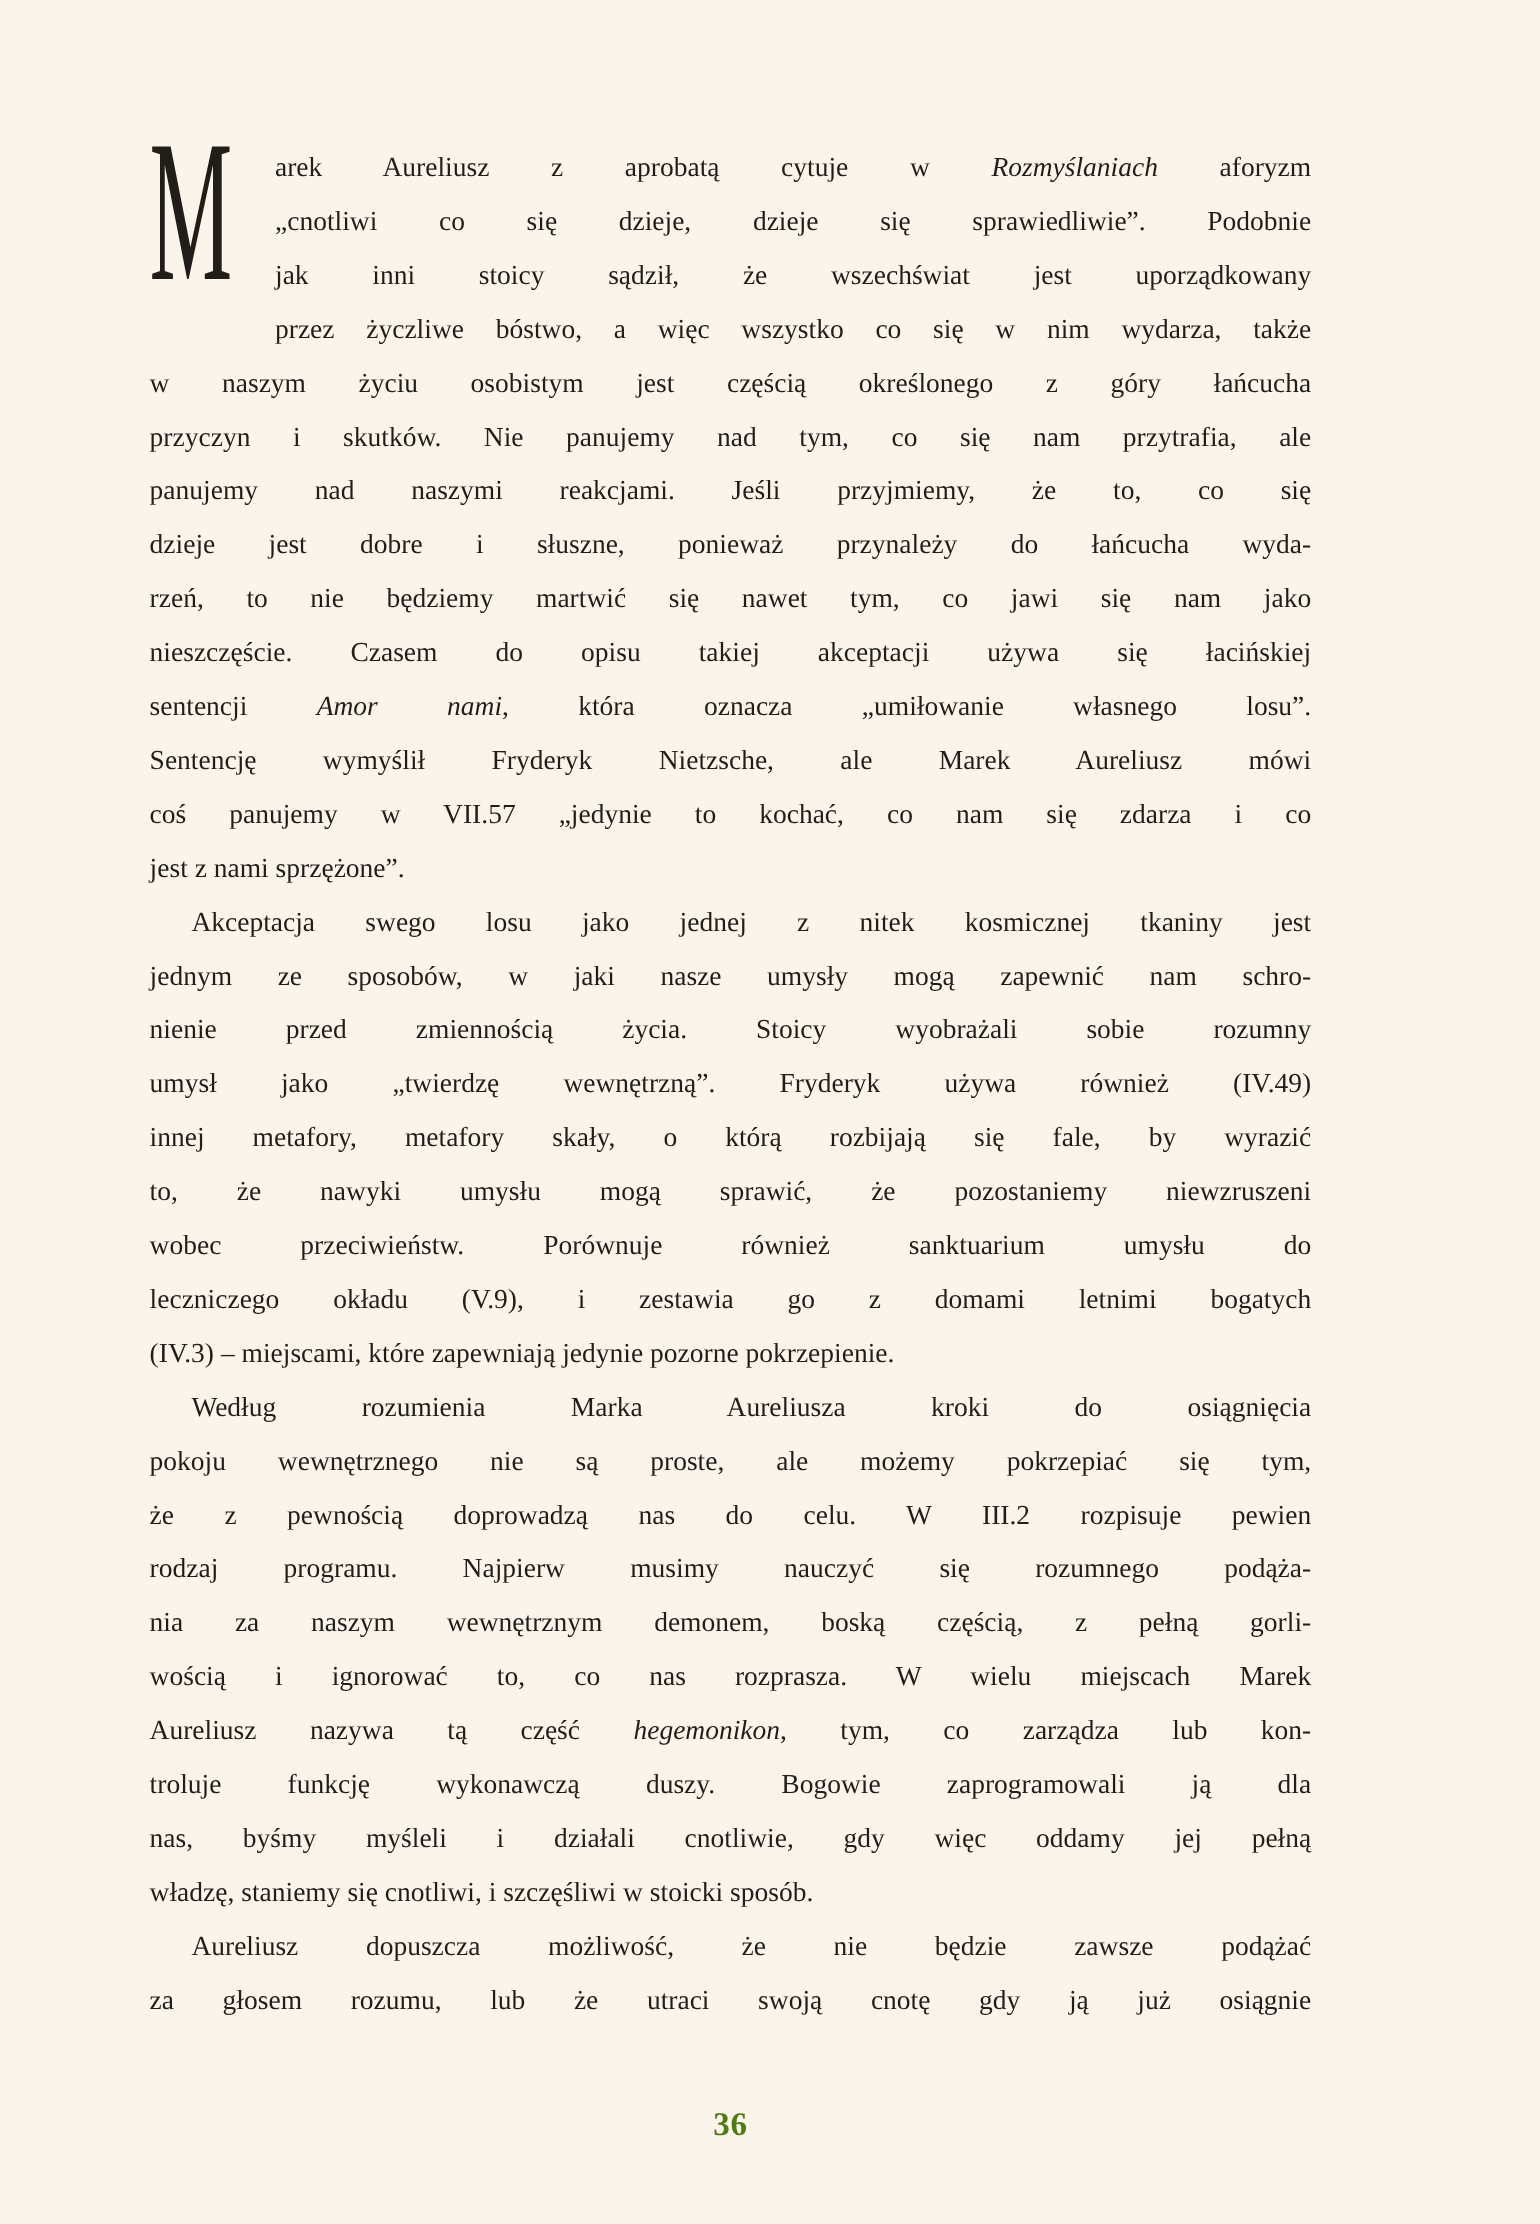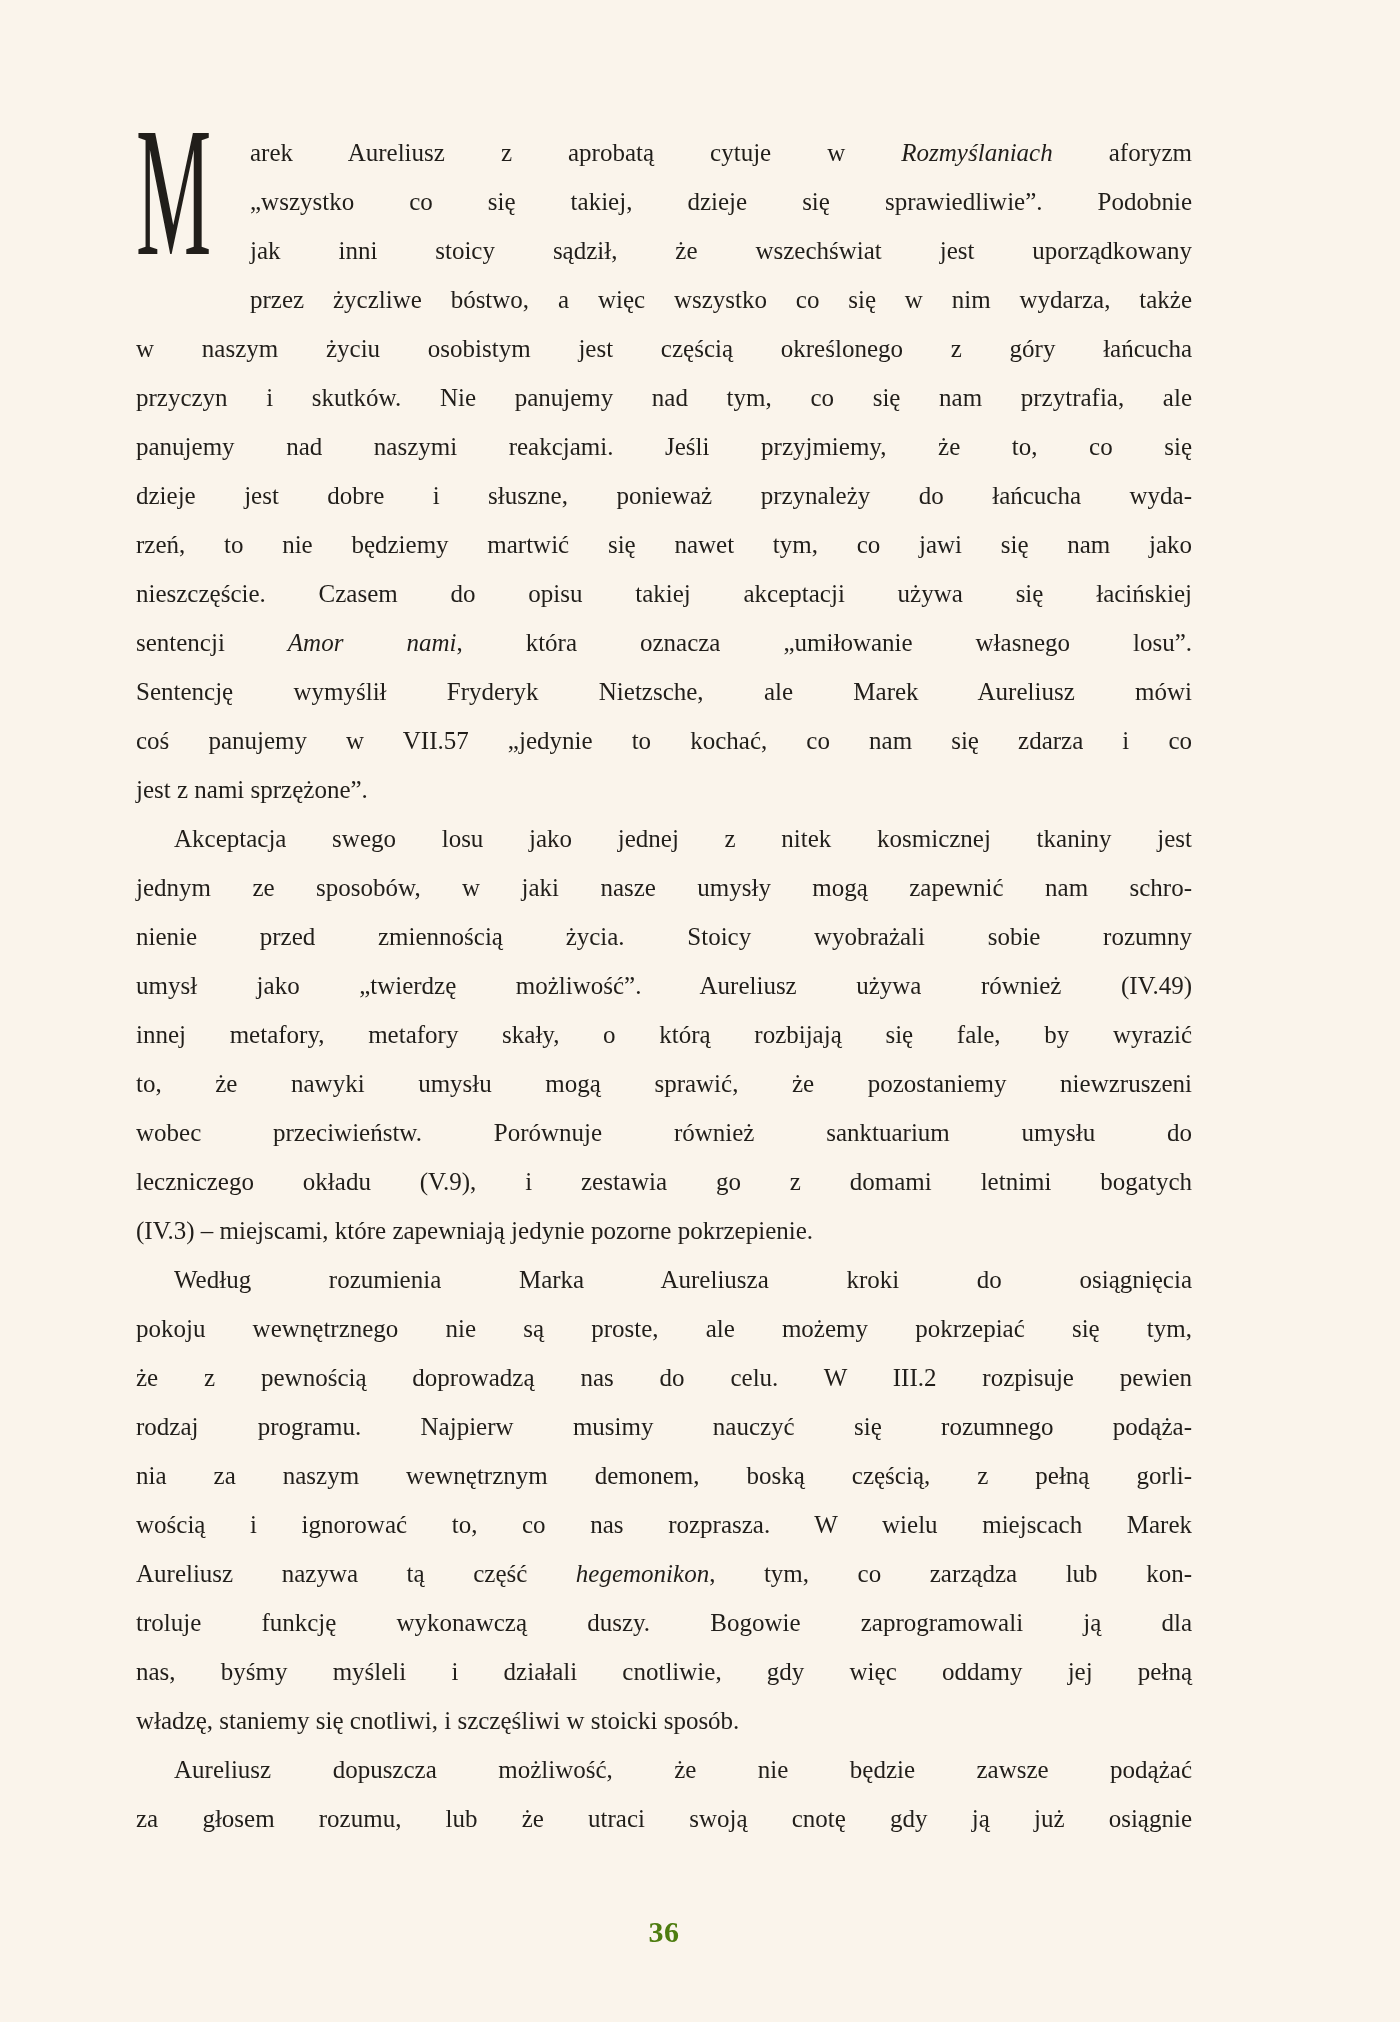--- a/index.html
+++ b/index.html
@@ -72,39 +72,39 @@
 </head>
 <body>
 
 <div class="page">
   <main class="text-block">
       <div class="paragraph">
         <div class="dropcap">
           <span>M</span>
         </div>
         <div class="line">arek Aureliusz z aprobatą cytuje w <span class="italic">Rozmyślaniach</span> aforyzm</div>
-        <div class="line">„wszystko co się takiej, dzieje się sprawiedliwie”. Podobnie</div>
+        <div class="line">„cnotliwi co się dzieje, dzieje się sprawiedliwie”. Podobnie</div>
         <div class="line">jak inni stoicy sądził, że wszechświat jest uporządkowany</div>
         <div class="line">przez życzliwe bóstwo, a więc wszystko co się w nim wydarza, także</div>
         <div class="line">w naszym życiu osobistym jest częścią określonego z góry łańcucha</div>
         <div class="line">przyczyn i skutków. Nie panujemy nad tym, co się nam przytrafia, ale</div>
         <div class="line">panujemy nad naszymi reakcjami. Jeśli przyjmiemy, że to, co się</div>
         <div class="line">dzieje jest dobre i słuszne, ponieważ przynależy do łańcucha wyda-</div>
         <div class="line">rzeń, to nie będziemy martwić się nawet tym, co jawi się nam jako</div>
         <div class="line">nieszczęście. Czasem do opisu takiej akceptacji używa się łacińskiej</div>
         <div class="line">sentencji <span class="italic">Amor nami</span>, która oznacza „umiłowanie własnego losu”.</div>
         <div class="line">Sentencję wymyślił Fryderyk Nietzsche, ale Marek Aureliusz mówi</div>
         <div class="line">coś panujemy w VII.57 „jedynie to kochać, co nam się zdarza i co</div>
         <div class="line flush">jest z nami sprzężone”.</div>
       </div>
       <div class="paragraph">
         <div class="line indent">Akceptacja swego losu jako jednej z nitek kosmicznej tkaniny jest</div>
         <div class="line">jednym ze sposobów, w jaki nasze umysły mogą zapewnić nam schro-</div>
         <div class="line">nienie przed zmiennością życia. Stoicy wyobrażali sobie rozumny</div>
-        <div class="line">umysł jako „twierdzę możliwość”. Aureliusz używa również (IV.49)</div>
+        <div class="line">umysł jako „twierdzę wewnętrzną”. Fryderyk używa również (IV.49)</div>
         <div class="line">innej metafory, metafory skały, o którą rozbijają się fale, by wyrazić</div>
         <div class="line">to, że nawyki umysłu mogą sprawić, że pozostaniemy niewzruszeni</div>
         <div class="line">wobec przeciwieństw. Porównuje również sanktuarium umysłu do</div>
         <div class="line">leczniczego okładu (V.9), i zestawia go z domami letnimi bogatych</div>
         <div class="line flush">(IV.3) – miejscami, które zapewniają jedynie pozorne pokrzepienie.</div>
       </div>
       <div class="paragraph">
         <div class="line indent">Według rozumienia Marka Aureliusza kroki do osiągnięcia</div>
         <div class="line">pokoju wewnętrznego nie są proste, ale możemy pokrzepiać się tym,</div>
         <div class="line">że z pewnością doprowadzą nas do celu. W III.2 rozpisuje pewien</div>

